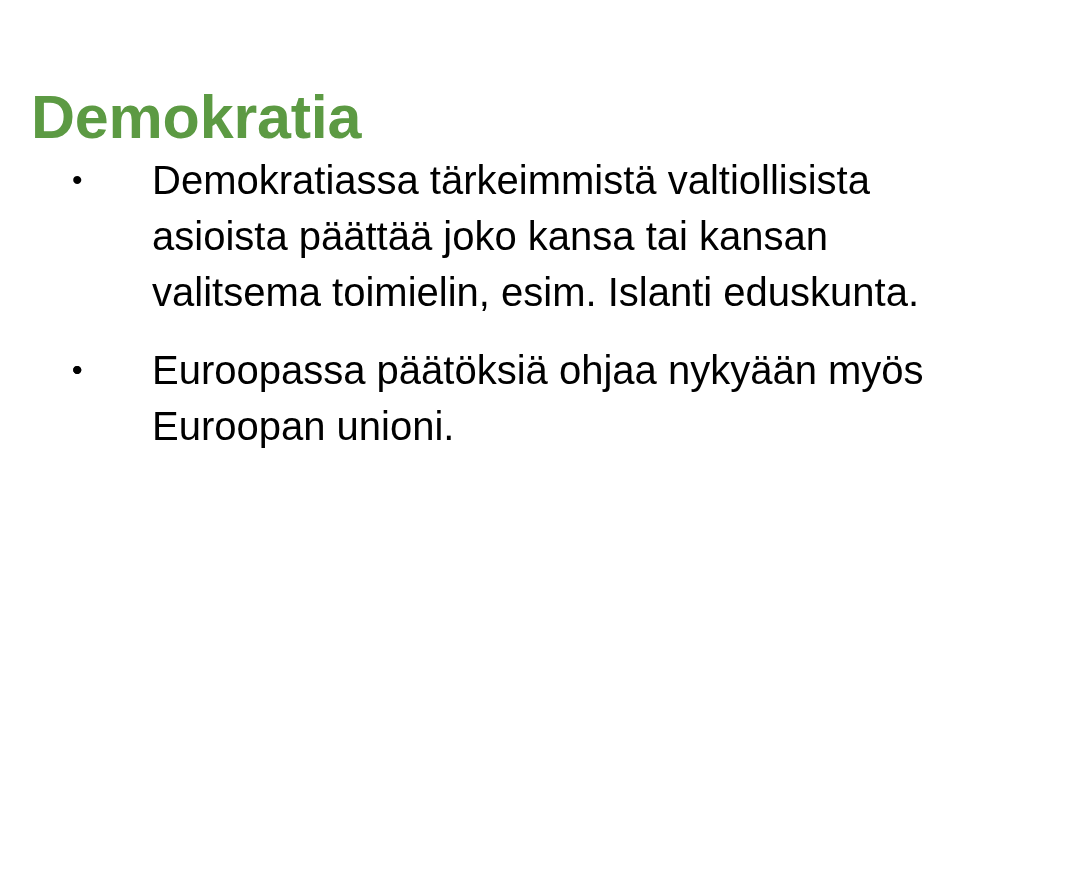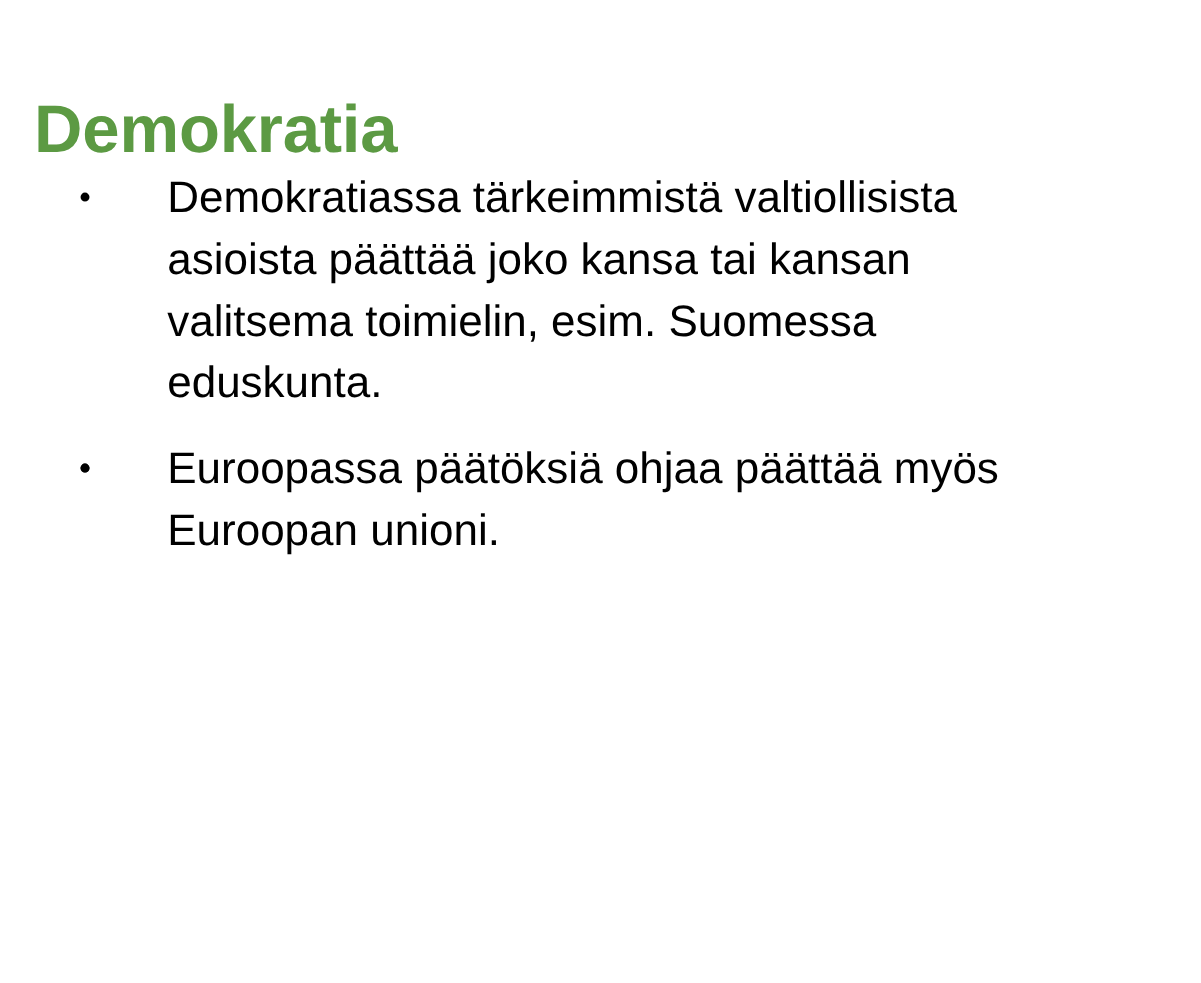--- a/index.html
+++ b/index.html
@@ -78,27 +78,27 @@
 <body>
 
 <div class="slide">
 
   <h1 class="slide-title">Demokratia</h1>
 
   <ul class="bullet-list">
 
     <li class="bullet-item">
       <span class="bullet-marker">•</span>
-      <span class="bullet-text">Demokratiassa tärkeimmistä valtiollisista asioista päättää joko kansa tai kansan valitsema toimielin, esim. Suomessa eduskunta.</span>
+      <span class="bullet-text">Demokratiassa tärkeimmistä valtiollisista asioista päättää joko kansa tai kansan valitsema toimielin, esim. Islanti eduskunta.</span>
     </li>
 
     <li class="bullet-item">
       <span class="bullet-marker">•</span>
     </li>
 
     <li class="bullet-item">
       <span class="bullet-marker">•</span>
-      <span class="bullet-text">Euroopassa päätöksiä ohjaa päättää myös Euroopan unioni.</span>
+      <span class="bullet-text">Euroopassa päätöksiä ohjaa nykyään myös Euroopan unioni.</span>
     </li>
 
   </ul>
 
 </div>
 
 </body></html>

